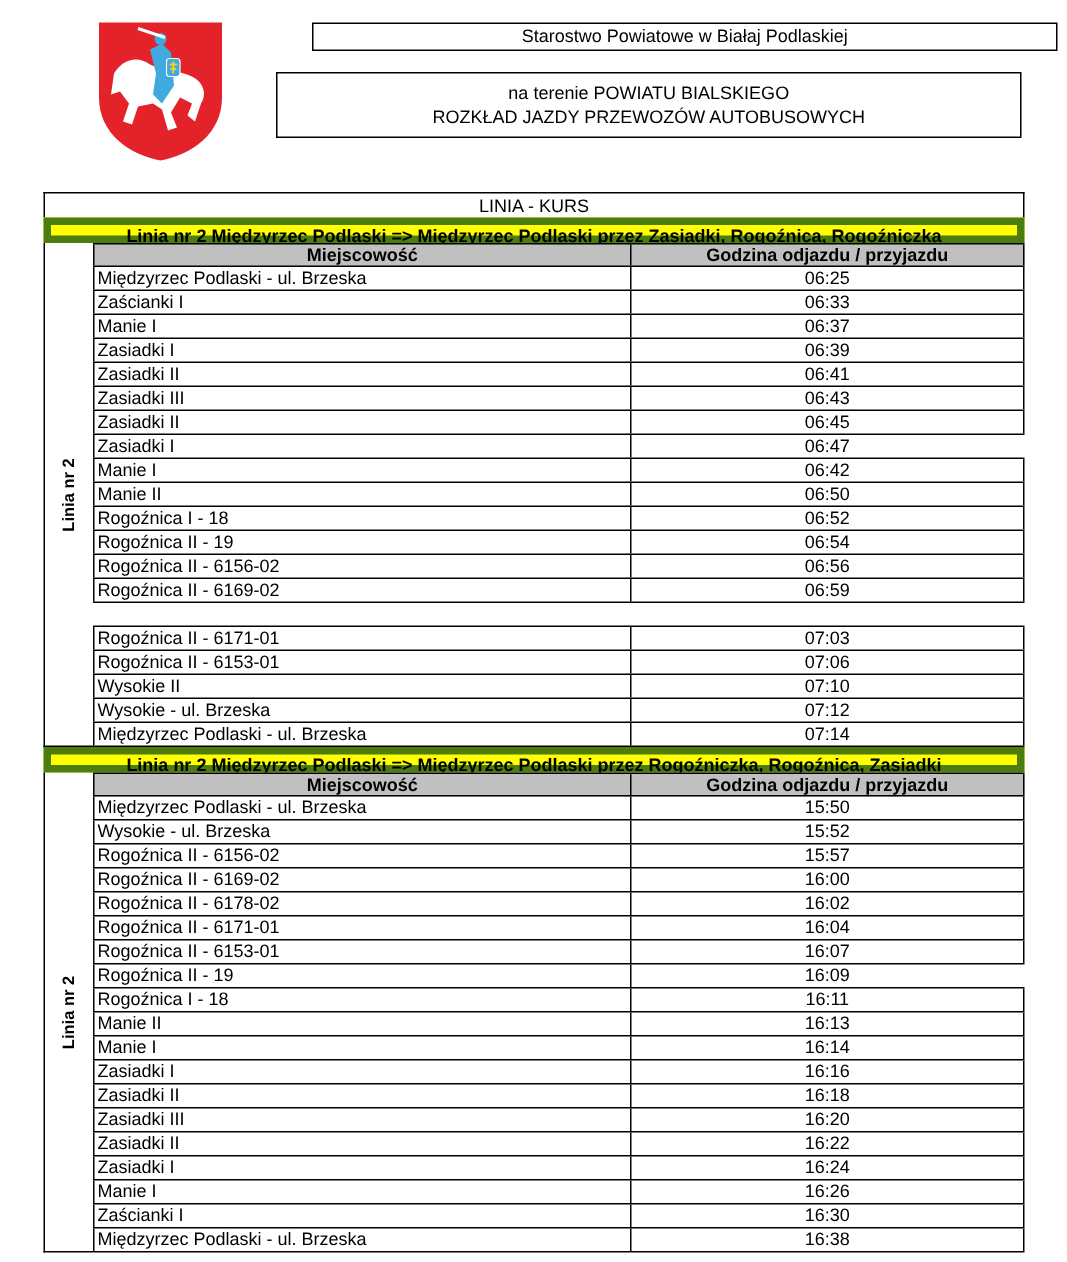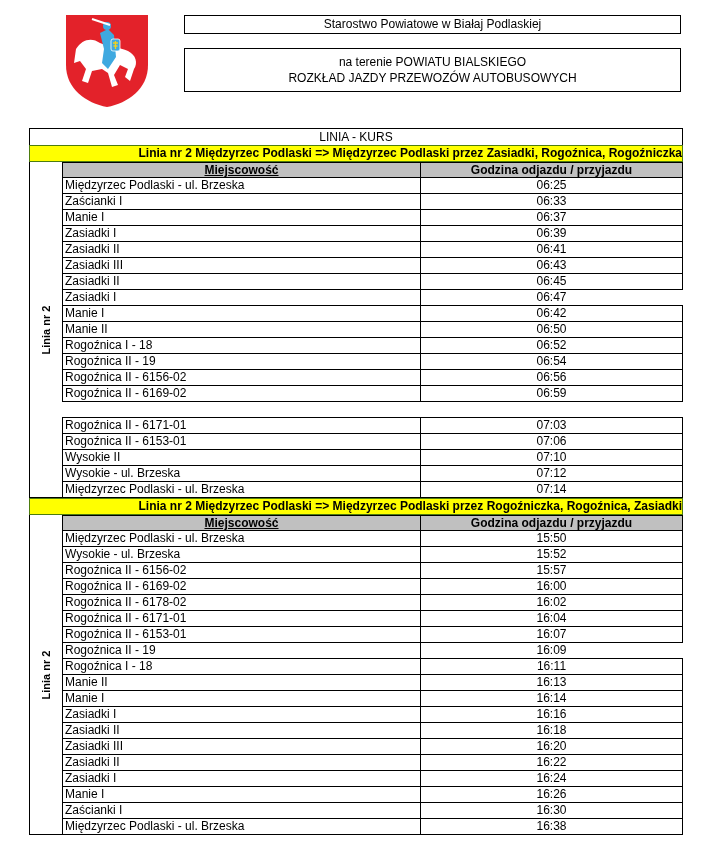--- a/index.html
+++ b/index.html
@@ -1,42 +1,42 @@
 <!DOCTYPE html>
 <html><head>
 <meta charset="utf-8">
 <style>
   html, body { margin: 0; padding: 0; background: #ffffff; }
   body { width: 711px; height: 841px; position: relative; overflow: hidden;
          font-family: "Liberation Sans", sans-serif; color: #000; }
   .crest { position: absolute; left: 62px; top: 13px; width: 90px; height: 95px; }
   .hbox { position: absolute; left: 184px; width: 497px; border: 1.5px solid #000;
           box-sizing: border-box; text-align: center; font-size: 12px; }
-  .hbox1 { top: 15px; height: 19px; line-height: 16px; }
+  .hbox1 { top: 15px; height: 19px; line-height: 16px; margin-left: 24px; }
   .hbox2 { top: 48px; height: 44px; padding-top: 5px; line-height: 16px; }
   .hbox .line { display: block; }
   .tbl { position: absolute; left: 29px; top: 128px; width: 654px; }
   .row-title { height: 17px; border: 1px solid #000; border-bottom: none; box-sizing: border-box;
                text-align: center; font-size: 12px; line-height: 16px; }
-  .route { height: 17px; background: #ffff00; border: 1px solid #4d7c0f; box-sizing: border-box;
-           text-align: right; font-size: 12px; font-weight: bold; line-height: 15px; }
+  .route { height: 17px; background: #ffff00; border: 5px solid #4d7c0f; box-sizing: border-box;
+           text-align: center; font-size: 12px; font-weight: bold; line-height: 15px; }
   .section { display: flex; }
   .side { width: 33px; border-left: 1.5px solid #000; border-bottom: 1.5px solid #000; box-sizing: border-box;
           position: relative; flex: none; }
   .side span { position: absolute; left: 50%; top: 50%; transform: translate(-50%, -50%) rotate(-90deg);
                white-space: nowrap; font-size: 11px; font-weight: bold; }
   .grid { flex: 1; }
   .r { display: flex; height: 16px; box-sizing: border-box; border-bottom: 1px solid #000; }
   .r .place { width: 359px; border-left: 1px solid #000; border-right: 1px solid #000; box-sizing: border-box;
               padding-left: 2px; font-size: 12px; line-height: 15px; white-space: nowrap; }
   .r .time { width: 262px; border-right: 1px solid #000; box-sizing: border-box;
              text-align: center; font-size: 12px; line-height: 15px; }
   .r.noright .time { border-right-color: transparent; }
   .r.head { background: #c0c0c0; font-weight: bold; }
-  .r.head .place { text-align: center; padding-left: 0; text-decoration: underline; }
+  .r.head .place { text-align: center; padding-left: 0; }
   .grid .r:first-child { border-top: 1px solid #000; }
 </style>
 </head>
 <body>
 
 <svg class="crest" viewBox="0 0 90 95">
   <path d="M4 2 H86 V52 C86 76 66 90 45 94 C24 90 4 76 4 52 Z" fill="#e3222a"></path>
   <path d="M14 36 C20 26 30 24 38 30 C46 34 58 34 66 38 C74 42 76 50 72 56 L68 68 L63 64 L66 56 L58 52 L52 62 L56 72 L50 74 L46 60 L40 56 L30 58 L26 70 L20 68 L24 56 L18 48 L12 50 Z" fill="#ffffff"></path>
   <path d="M38 20 L46 16 L52 22 L54 44 L46 56 L40 50 L42 36 Z" fill="#3fa9e0"></path>
   <circle cx="45" cy="13" r="4" fill="#3fa9e0"></circle>

